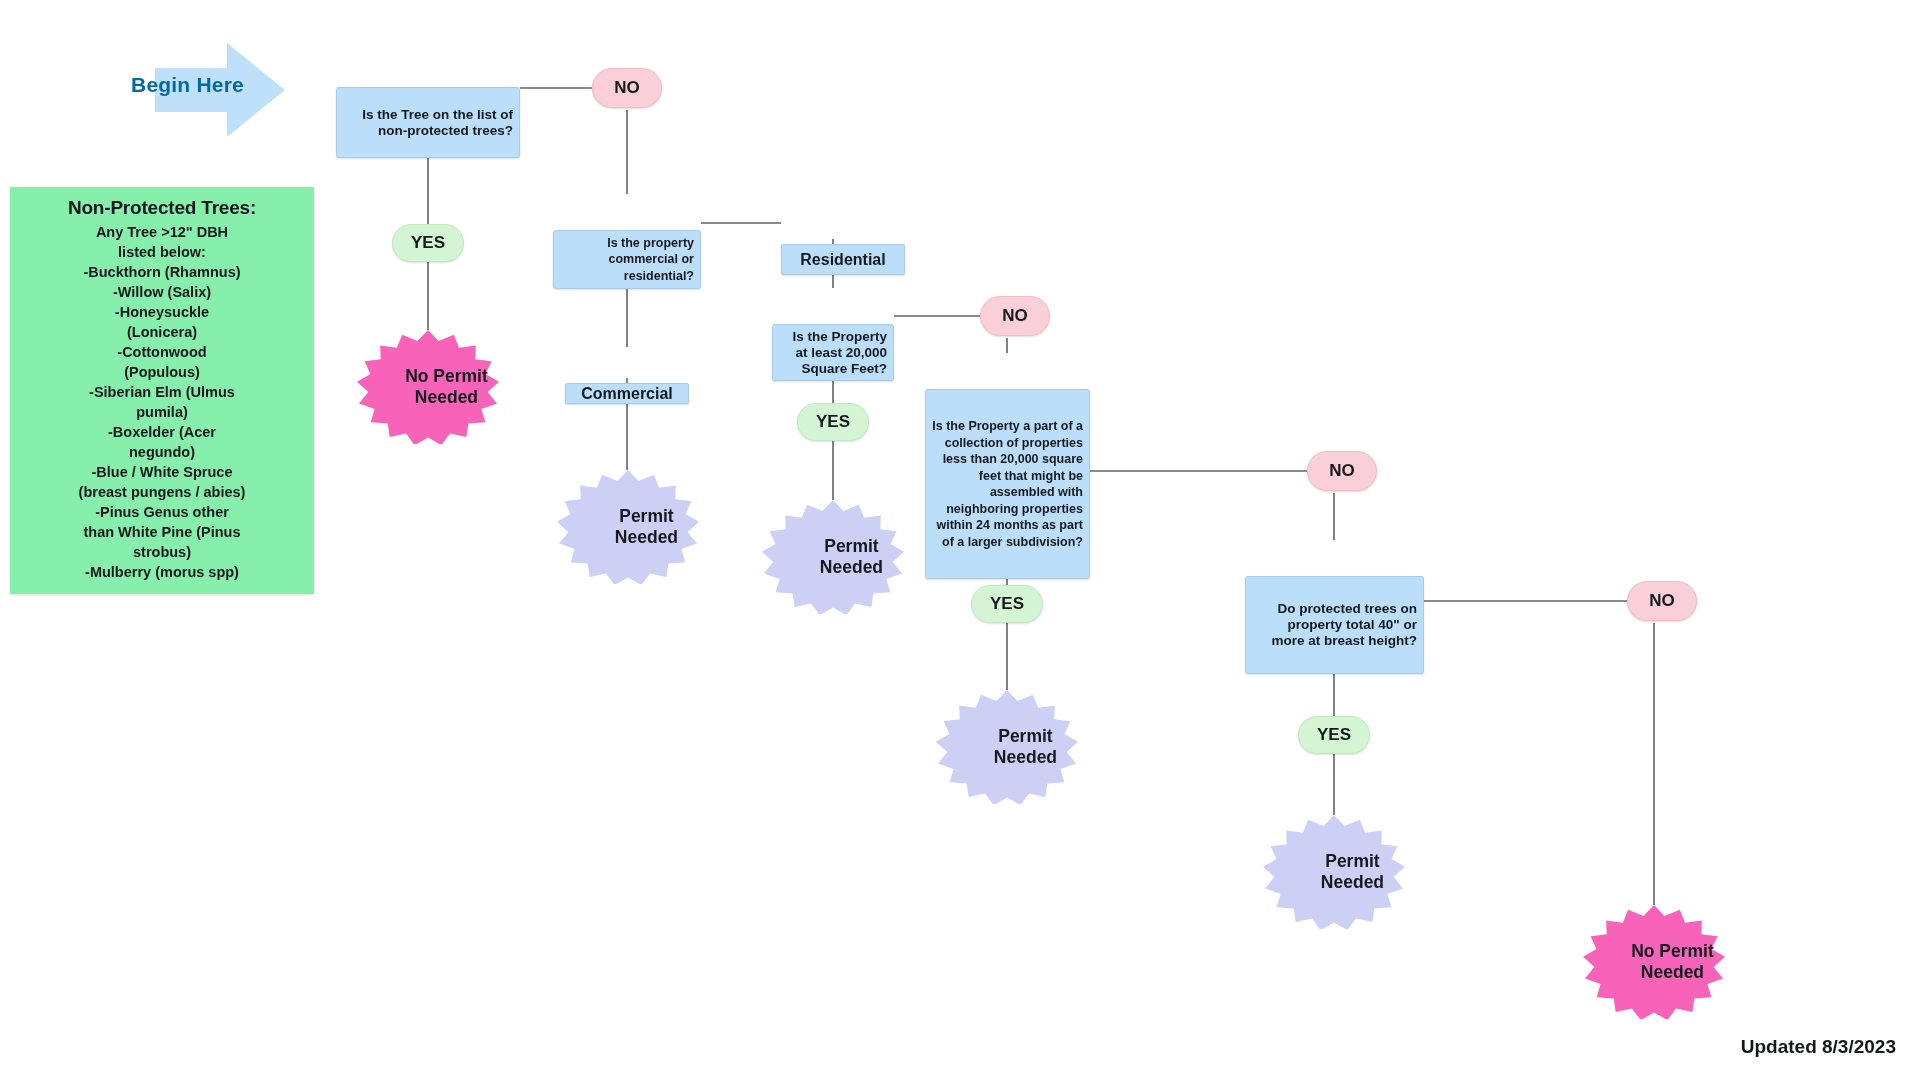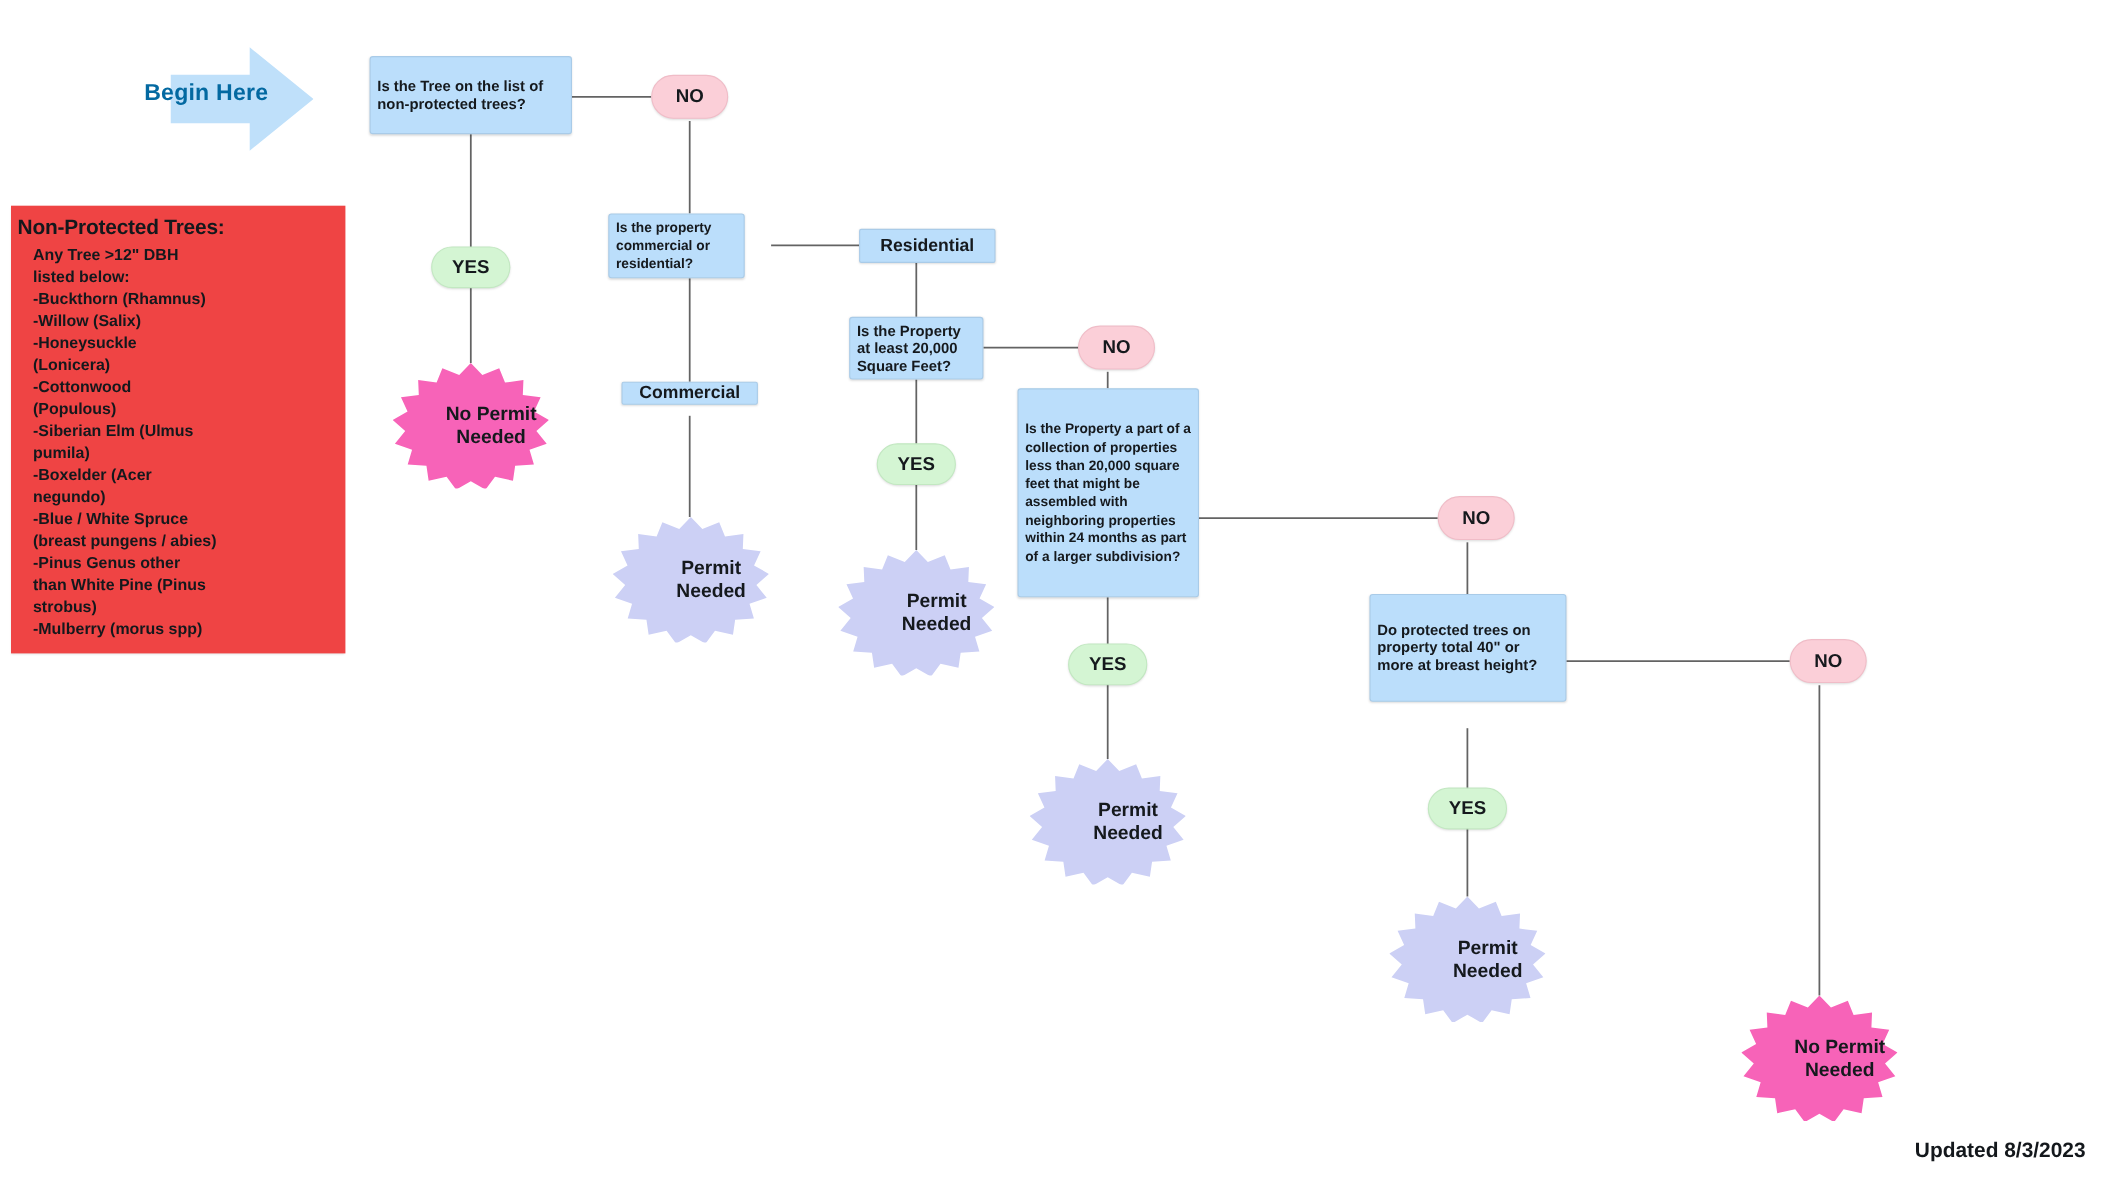--- a/index.html
+++ b/index.html
@@ -53,23 +53,24 @@
     color: #0369a1;
     letter-spacing: .2px;
   }
 
   
   .legend {
     position: absolute;
     left: 10px;
     top: 187px;
     width: 304px;
-    background: #ef4444;
+    background: #86efac;
     padding: 10px 6px 12px 6px;
     box-sizing: border-box;
+    text-align: center;
     box-shadow: 0 1px 2px rgba(0,0,0,.12);
   }
   .legend-title {
     font-size: 19px;
     font-weight: 700;
     color: #14181c;
     margin-bottom: 3px;
     letter-spacing: -.2px;
   }
   .legend-line {
@@ -87,26 +88,27 @@
   }
 
   
   .qbox {
     background: #bbdefb;
     border: 1px solid #a9cbe8;
     border-radius: 3px;
     display: flex;
     align-items: center;
     justify-content: center;
-    text-align: left;
+    text-align: right;
     font-weight: 700;
     color: #15191d;
     box-shadow: 0 1px 2px rgba(0,0,0,.13);
     padding: 4px 6px;
     line-height: 16px;
+    margin-top: 36px;
   }
   .qbox.small { font-size: 13.5px; }
   .qbox.tiny  { font-size: 12.5px; line-height: 16.5px; }
   .qbox.opt   { font-size: 16px; border-radius: 2px; }
 
   
   .pill {
     border-radius: 999px;
     display: flex;
     align-items: center;
@@ -235,21 +237,21 @@
 
   <div class="node pill yes" style="left:392px; top:224px; width:72px; height:38px;">YES</div>
 
   <div class="node burst" style="left:357px; top:330px; width:142px; height:114px;">
     <svg class="burst-svg" viewBox="0 0 100 100" preserveAspectRatio="none">
       <polygon fill="#f763b8" points="50,0 57.4,9.6 68.2,4.1 71.9,15.6 83.7,13.6 83.3,25.6 94.7,27.4 90.5,38.6 100,45.4 92,54.3 98.6,64.4 87.6,69.2 90.4,80.9 78.4,82 77,93.9 65.5,90.7 59.4,101 50,94.2 40.6,101 34.5,90.7 23,93.9 21.6,82 9.6,80.9 12.4,69.2 1.4,64.4 8,54.3 0,45.4 9.5,38.6 5.3,27.4 16.7,25.6 16.3,13.6 28.1,15.6 31.8,4.1 42.6,9.6"></polygon>
     </svg>
     <div class="burst-text">No Permit Needed</div>
   </div>
 
-  <div class="node qbox tiny" style="left:553px; top:194px; width:124px; height:59px;">Is the property commercial or residential?</div>
+  <div class="node qbox tiny" style="left:553px; top:194px; width:148px; height:59px;">Is the property commercial or residential?</div>
 
   <div class="node qbox opt" style="left:781px; top:208px; width:124px; height:31px;">Residential</div>
 
   <div class="node qbox opt" style="left:565px; top:347px; width:124px; height:21px;">Commercial</div>
 
   <div class="node burst" style="left:557px; top:470px; width:142px; height:114px;">
     <svg class="burst-svg" viewBox="0 0 100 100" preserveAspectRatio="none">
       <polygon fill="#ccd0f5" points="50,0 57.4,9.6 68.2,4.1 71.9,15.6 83.7,13.6 83.3,25.6 94.7,27.4 90.5,38.6 100,45.4 92,54.3 98.6,64.4 87.6,69.2 90.4,80.9 78.4,82 77,93.9 65.5,90.7 59.4,101 50,94.2 40.6,101 34.5,90.7 23,93.9 21.6,82 9.6,80.9 12.4,69.2 1.4,64.4 8,54.3 0,45.4 9.5,38.6 5.3,27.4 16.7,25.6 16.3,13.6 28.1,15.6 31.8,4.1 42.6,9.6"></polygon>
     </svg>
     <div class="burst-text">Permit Needed</div>

